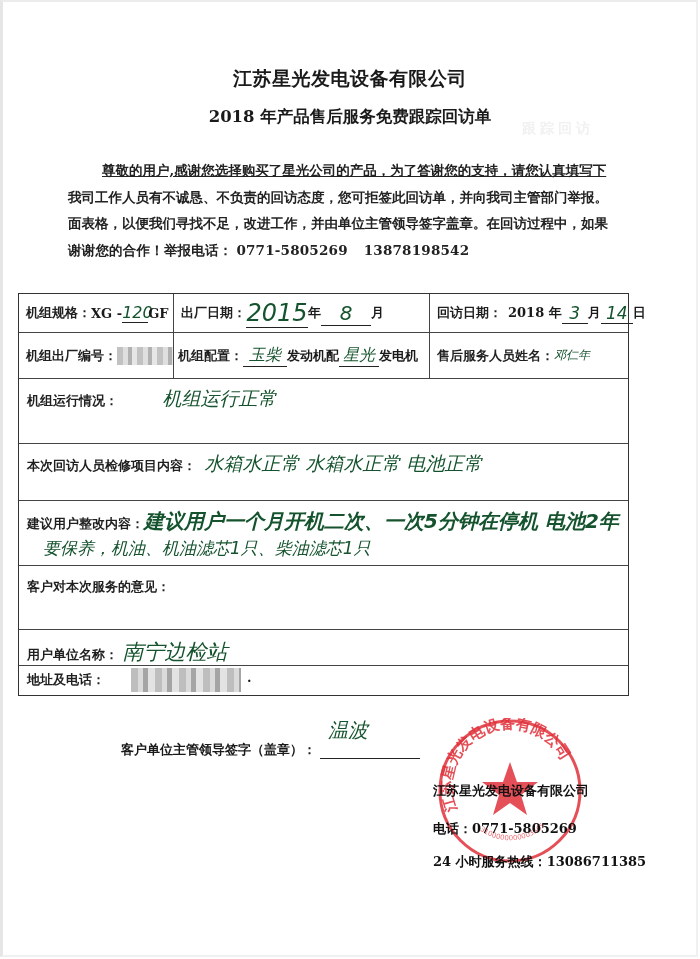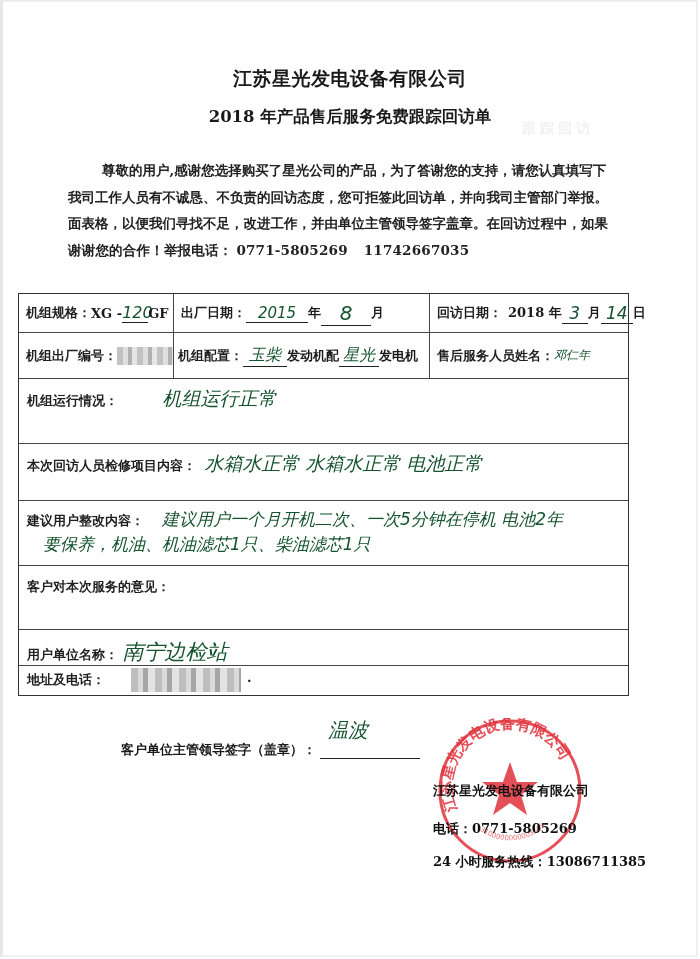--- a/index.html
+++ b/index.html
@@ -23,21 +23,21 @@
   #form-title { top:106px; font-size:16.5px; }
   .watermark {
     position:absolute; left:522px; top:120px; width:110px; height:22px;
     color:#f1f1f1; font-size:14px; font-weight:bold; letter-spacing:4px;
   }
   .intro {
     position:absolute; left:68px; top:157px; width:570px;
     font-size:13.5px; line-height:26.5px; font-weight:bold; color:#222;
   }
   .intro p { margin:0; }
-  .intro .first { text-indent:34px; }
+  .intro .first { text-indent:34px;text-decoration:underline; }
   .intro .tel { letter-spacing:0.2px; }
   .intro .tel span { margin-left:4px; }
 
   
   .form-table {
     position:absolute; left:18px; top:293px; width:611px; height:403px;
     border:1.5px solid #333; box-sizing:border-box;
   }
   .row {
     position:absolute; left:0; width:100%;
@@ -103,36 +103,36 @@
 
 <div id="company-title" class="title">江苏星光发电设备有限公司</div>
 <div id="form-title" class="title">2018 年产品售后服务免费跟踪回访单</div>
 <div class="watermark">跟踪回访</div>
 
 <div class="intro">
   <p class="first">尊敬的用户,感谢您选择购买了星光公司的产品，为了答谢您的支持，请您认真填写下</p>
   <p>我司工作人员有不诚恳、不负责的回访态度，您可拒签此回访单，并向我司主管部门举报。</p>
   <p>面表格，以便我们寻找不足，改进工作，并由单位主管领导签字盖章。在回访过程中，如果</p>
   <p class="tel">
-    <b>谢谢您的合作！举报电话：</b><span>0771-5805269</span><span style="margin-left:16px">11742667035</span>
+    <b>谢谢您的合作！举报电话：</b><span>0771-5805269</span><span style="margin-left:16px">13878198542</span>
   </p>
 </div>
 
 <div class="form-table">
 
   <div class="row" style="top:0;height:39px;">
     <div class="cell div" style="left:0;width:155px;">
       <span class="label">机组规格：</span>
       <span>XG -</span>
       <span class="hand ul" style="width:26px;font-size:16px;">120</span>
       <span>GF</span>
     </div>
     <div class="cell div" style="left:155px;width:256px;">
       <span class="label">出厂日期：</span>
-      <span class="hand ul" style="width:62px;font-size:15px;">2015</span>
+      <span class="hand ul" style="width:62px;font-size:24px;">2015</span>
       <span>年</span>
       <span class="hand ul" style="width:50px;font-size:20px;">8</span>
       <span>月</span>
     </div>
     <div class="cell" style="left:411px;width:222px;">
       <span class="label">回访日期：</span>
       <span style="margin-left:6px">2018 年</span>
       <span class="hand ul" style="width:26px;font-size:17px;">3</span>
       <span>月</span>
       <span class="hand ul" style="width:32px;font-size:17px;">14</span>
@@ -169,21 +169,21 @@
     <div class="block-cell">
       <span class="label">本次回访人员检修项目内容：</span>
       <span class="hand" style="margin-left:4px;">水箱水正常  水箱水正常  电池正常</span>
     </div>
   </div>
 
   <div class="row" style="top:207px;height:65px;">
     <div class="block-cell">
       <div class="suggest-line1">
         <span class="label">建议用户整改内容：</span>
-        <span class="hand" style="margin-left:18px;font-size:17px;">建议用户一个月开机二次、一次5分钟在停机  电池2年</span>
+        <span class="hand" style="margin-left:0;font-size:20px;font-weight:bold;">建议用户一个月开机二次、一次5分钟在停机  电池2年</span>
       </div>
       <div class="hand suggest-line2" style="font-size:17px;">要保养，机油、机油滤芯1只、柴油滤芯1只</div>
     </div>
   </div>
 
   <div class="row" style="top:272px;height:64px;">
     <div class="block-cell">
       <span class="label">客户对本次服务的意见：</span>
       <span class="hand"></span>
     </div>

